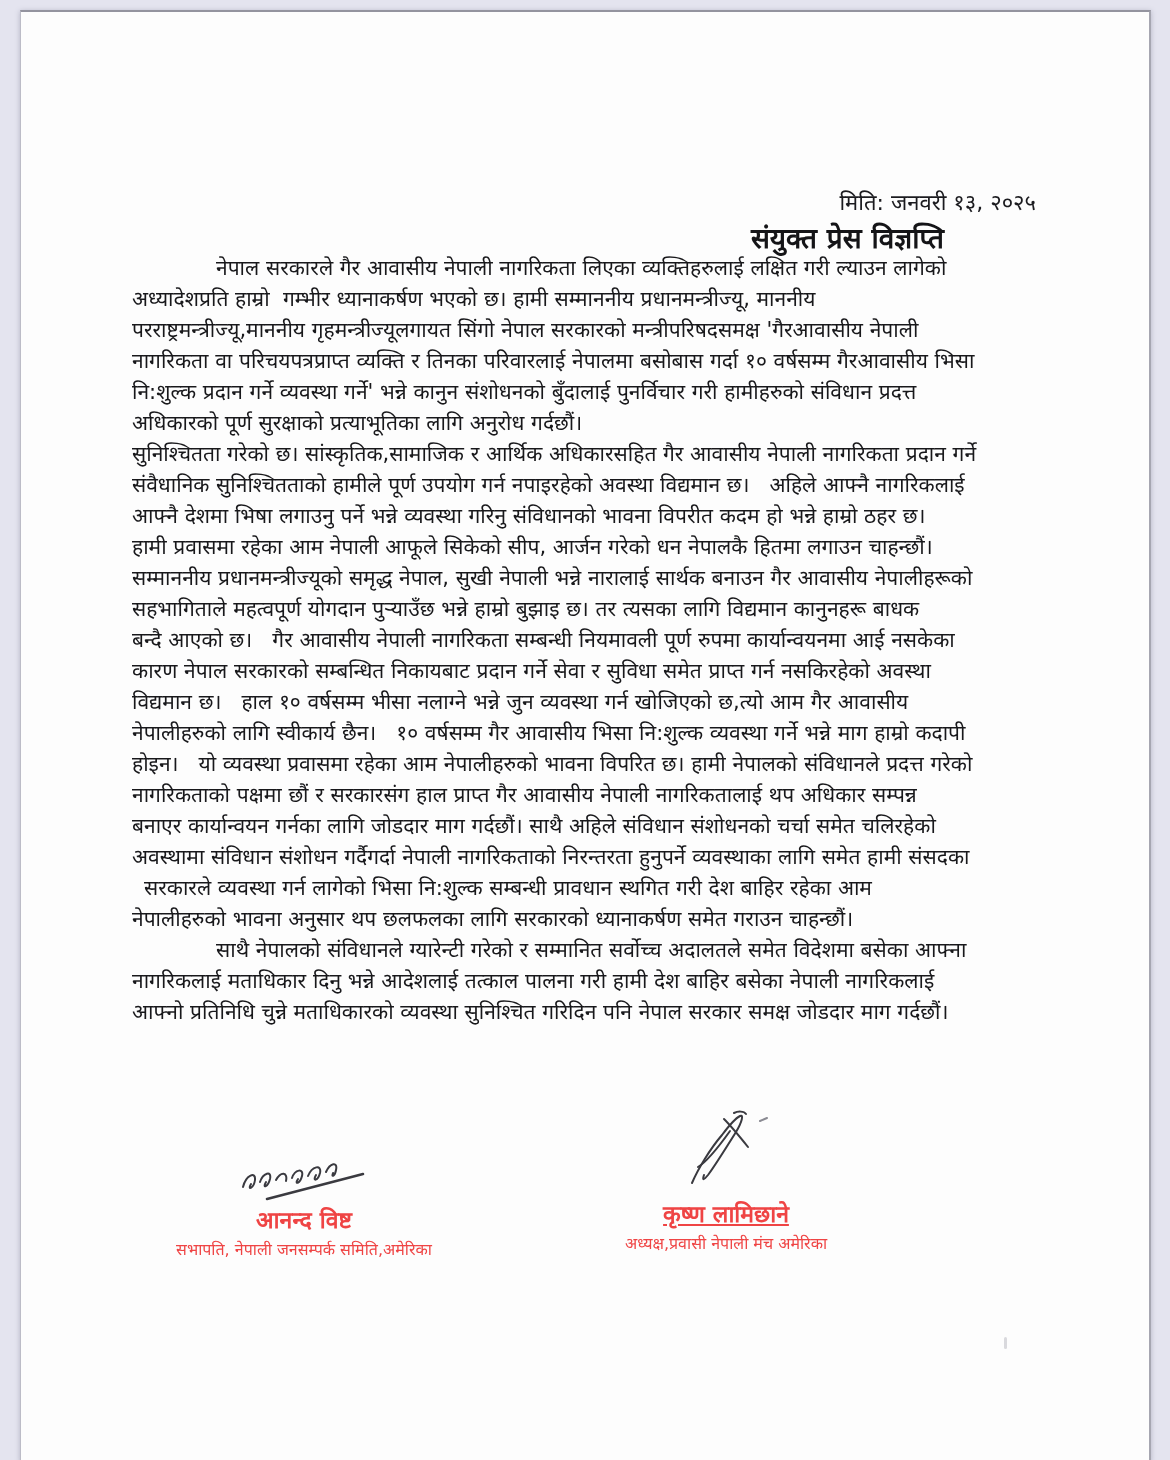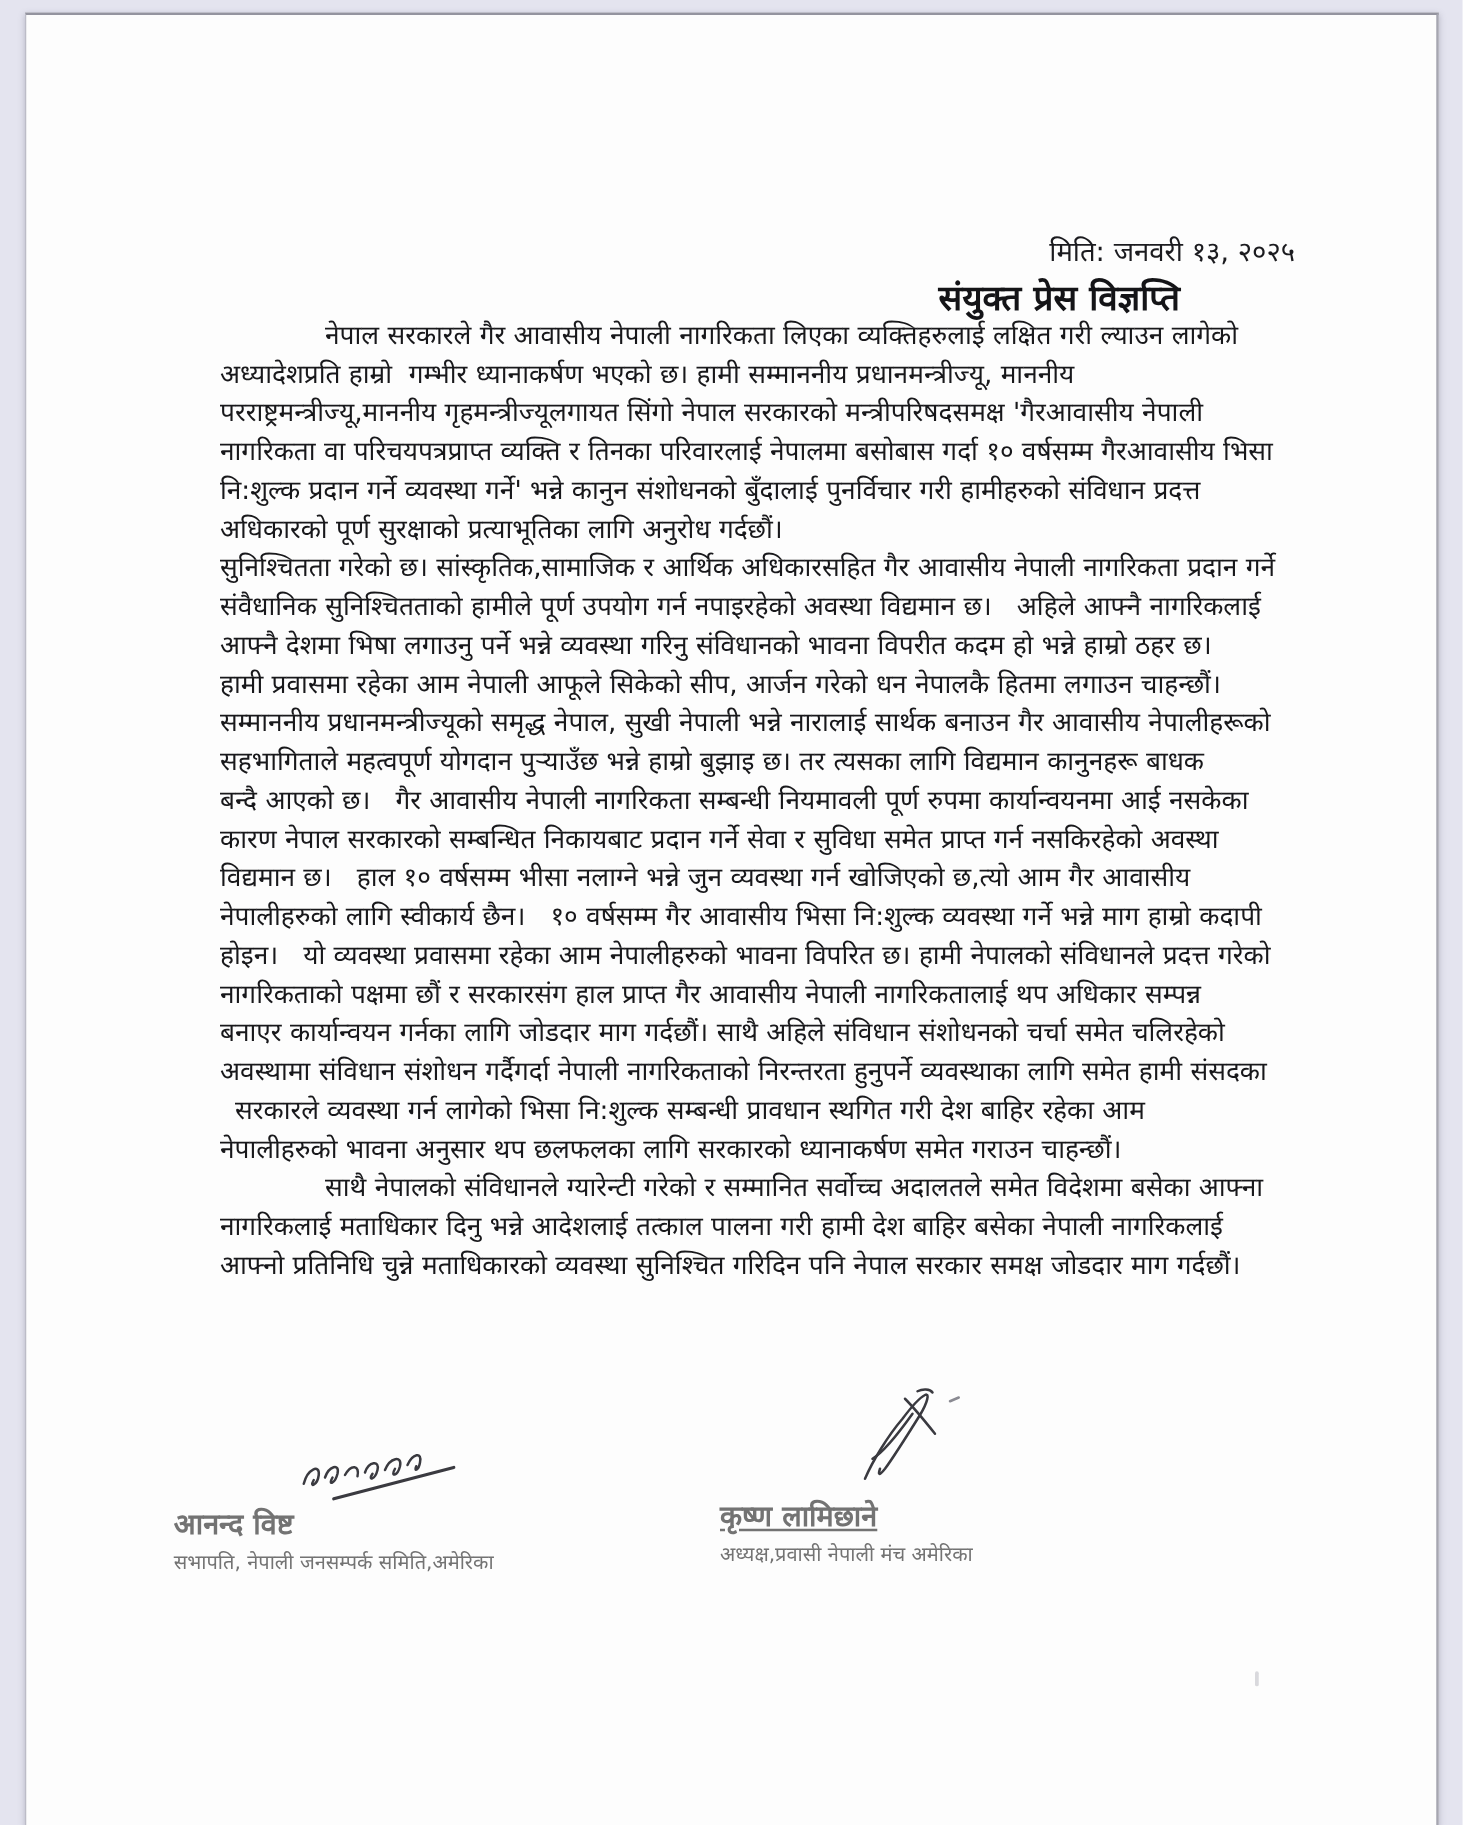--- a/index.html
+++ b/index.html
@@ -29,26 +29,25 @@
     text-align:right;font-size:28px;font-weight:bold;color:#141417;
     line-height:31px;
   }
   .body-text{
     position:absolute;top:241px;left:111px;width:912px;
     font-size:21px;color:#18181b;
   }
   .line{
     line-height:31px;
     white-space:pre-wrap;
-    margin-left:44px;
   }
   .indent-lg{text-indent:84px;}
   .indent-sm{text-indent:12px;}
   .sig{
-    position:absolute;text-align:left;color:#737373;
+    position:absolute;text-align:center;color:#ef4444;
   }
   .sig-left{left:118px;top:1133px;width:330px;}
   .sig-right{left:555px;top:1095px;width:300px;}
   .scribble{display:block;margin:0 auto;}
   .sig-left .scribble{margin-top:10px;}
   .sig-right .scribble{margin-top:0;}
   .sig-name{font-weight:bold;font-size:23px;line-height:30px;margin-top:2px;}
   .sig-right .sig-name{margin-top:10px;text-decoration:underline;}
   .sig-role{font-size:16px;line-height:30px;}
   .artifact{

